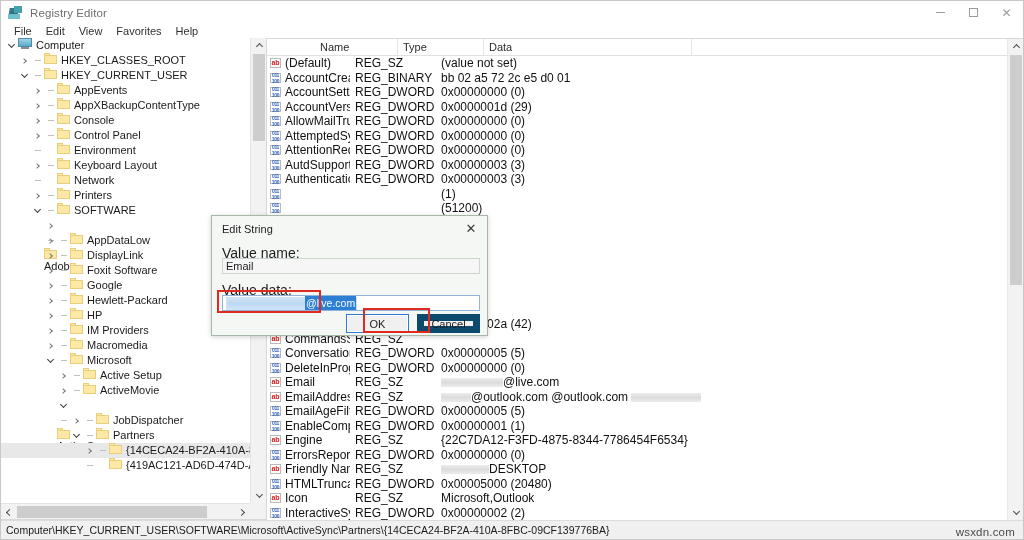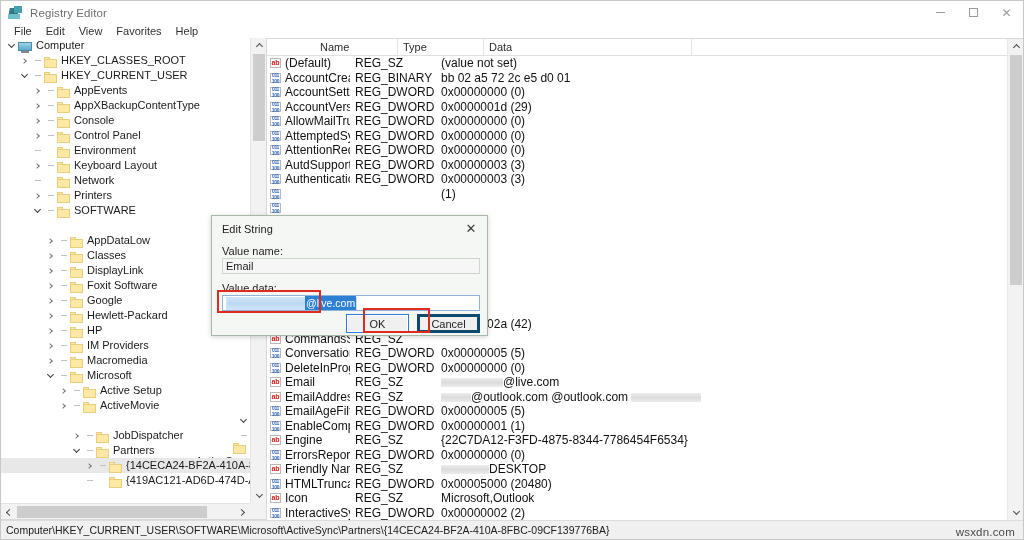--- a/index.html
+++ b/index.html
@@ -72,21 +72,21 @@
   .treepane {
     position: absolute; left: 0; top: 0; width: 266px; bottom: 0;
     background: #ffffff; border: 1px solid #d8d8d8; border-left: none; border-top: none;
     overflow: hidden;
   }
   .treelist {
     position: absolute; left: 0; top: 0; right: 16px; bottom: 16px;
     overflow: hidden;
   }
   .tnode {
-    height: 15px; display: flex; align-items: flex-end; white-space: nowrap;
+    height: 15px; display: flex; align-items: flex-start; white-space: nowrap;
     font-size: 11px; color: #1a1a1a; position: relative;
   }
   .tnode.sel { background: #e8e8e8; }
   .twist {
     width: 13px; height: 15px; flex: none; display: flex;
     align-items: center; justify-content: center;
     font-size: 8px; color: #767676; line-height: 1;
   }
   .twist .chev-r {
     display: inline-block; width: 4px; height: 4px;
@@ -246,21 +246,21 @@
   }
   .dlg-title-text {
     font-size: 11px; color: #1d1d1d; padding-left: 10px;
   }
   .dlg-close {
     position: absolute; right: 0; top: 0; width: 32px; height: 24px;
     display: flex; align-items: center; justify-content: center;
     color: #3b3b3b; font-size: 13px; line-height: 1;
   }
   .dlg-label {
-    position: absolute; font-size: 11px; color: #1d1d1d;
+    position: absolute; font-size: 14px; color: #1d1d1d;
   }
   .lbl-vname { left: 10px; top: 29px; }
   .lbl-vdata { left: 10px; top: 66px; }
   .dlg-input {
     position: absolute; height: 16px; background: #ffffff;
     border: 1px solid #cdd6cd; font-size: 11px; color: #1d1d1d;
     line-height: 14px; padding-left: 3px; overflow: hidden; white-space: nowrap;
   }
   .in-vname { left: 10px; top: 42px; width: 258px; background: #f6f6f6; }
   .in-vdata { left: 10px; top: 79px; width: 258px; border: 1px solid #8fb3d9; background:#ffffff;
@@ -269,21 +269,21 @@
     background: #cfe3f7; color: #0b0b0b; display: inline-flex; align-items: center;
     height: 13px; padding: 0 1px; font-size: 10.5px;
   }
   .sel-redact {
     display: inline-block; width: 78px; height: 11px;
     background: linear-gradient(#cfe3f7,#bcd8f2,#cfe3f7);
   }
   .sel-visible { background: #2d7fd3; color: #ffffff; padding: 0 1px; font-size: 10.5px; }
   .dlg-btn {
     position: absolute; height: 19px; width: 63px; top: 98px;
-    background: #f0f0f0; border: 3px solid #0c4a6e;
+    background: #f0f0f0; border: 7px solid #0c4a6e;
     font-size: 11px; color: #1d1d1d; display: flex;
     align-items: center; justify-content: center;
   }
   .btn-ok { left: 134px; border: 1px solid #2a7ad4; outline: 1px solid #ffffff; outline-offset: -2px; }
   .btn-cancel { left: 205px; }
 
   
   .redbox { position: absolute; border: 2px solid #e02a20; z-index: 60; }
   .redbox-data { left: 216px; top: 252px; width: 104px; height: 23px; }
   .redbox-ok   { left: 362px; top: 270px; width: 67px; height: 25px; }
@@ -504,33 +504,20 @@
             <div class="twist">
               <span class="chev-r"></span>
             </div>
             <div class="tdash">
               <i></i>
             </div>
             <div class="folder">
               <div class="ft"></div>
               <div class="fb"></div>
             </div>
-            <span class="tlabel">Classes</span>
-          </div>
-          <div class="tnode" style="padding-left: 43px;">
-            <div class="twist">
-              <span class="chev-r"></span>
-            </div>
-            <div class="tdash">
-              <i></i>
-            </div>
-            <div class="folder">
-              <div class="ft"></div>
-              <div class="fb"></div>
-            </div>
             <span class="tlabel">DisplayLink</span>
           </div>
           <div class="tnode" style="padding-left: 43px;">
             <div class="twist">
               <span class="chev-r"></span>
             </div>
             <div class="tdash">
               <i></i>
             </div>
             <div class="folder">
@@ -816,20 +803,21 @@
             </div>
             <div class="cell-type"></div>
             <div class="cell-data"><span>(1)</span></div>
           </div>
           <div class="lrow">
             <div class="cell-name">
               <span class="vicon dw"></span>
               <span></span>
             </div>
             <div class="cell-type"></div>
+            <div class="cell-data"><span>(51200)</span></div>
           </div>
           <div class="lrow">
             <div class="cell-name">
               <span class="vicon dw"></span>
               <span></span>
             </div>
             <div class="cell-type"></div>
             <div class="cell-data"><span>(4)</span></div>
           </div>
           <div class="lrow">

